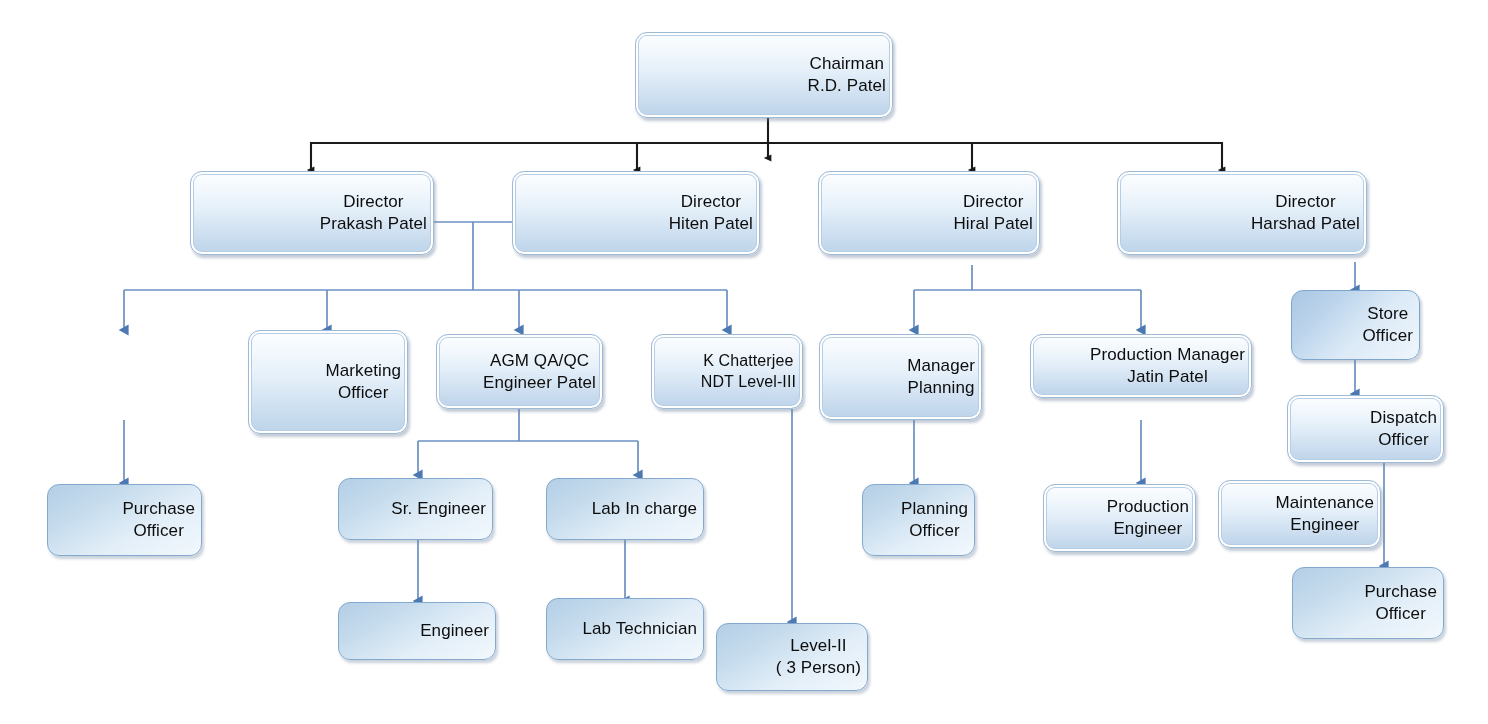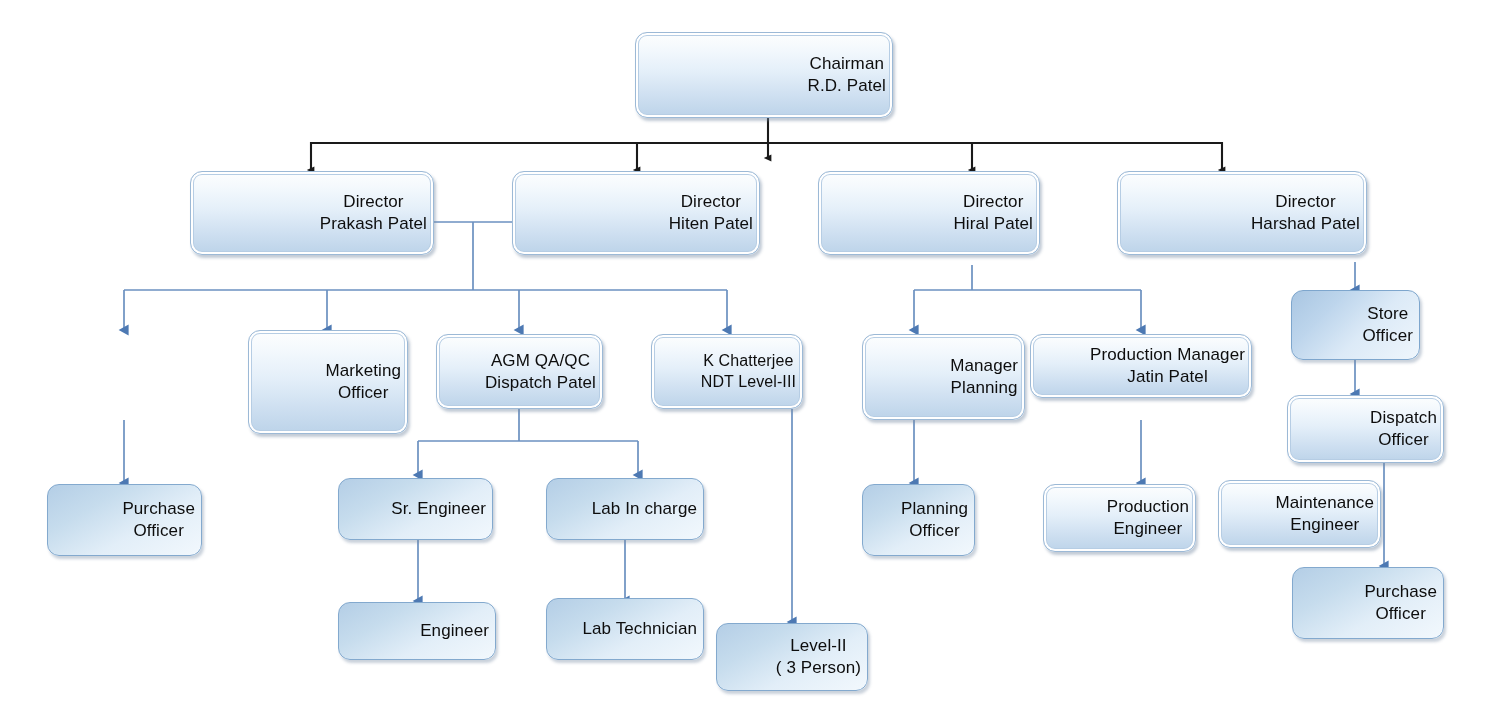--- a/index.html
+++ b/index.html
@@ -172,29 +172,29 @@
   </div>
 
 
   <div class="node bevel" style="left:248px; top:330px; width:160px; height:104px;">
     <span class="node-label">Marketing
 Officer</span>
   </div>
 
   <div class="node bevel" style="left:436px; top:334px; width:167px; height:75px;">
     <span class="node-label">AGM QA/QC
-Dispatch Patel</span>
+Engineer Patel</span>
   </div>
 
   <div class="node bevel" style="left:651px; top:334px; width:152px; height:75px;">
     <span class="node-label" style="font-size:16px;">K Chatterjee
 NDT Level-III</span>
   </div>
 
-  <div class="node bevel" style="left:862px; top:334px; width:163px; height:86px;">
+  <div class="node bevel" style="left:819px; top:334px; width:163px; height:86px;">
     <span class="node-label">Manager
 Planning</span>
   </div>
 
   <div class="node bevel" style="left:1030px; top:334px; width:222px; height:64px;">
     <span class="node-label">Production Manager
 Jatin Patel</span>
   </div>
 
   <div class="node flat" style="left:1291px; top:290px; width:129px; height:70px;">

